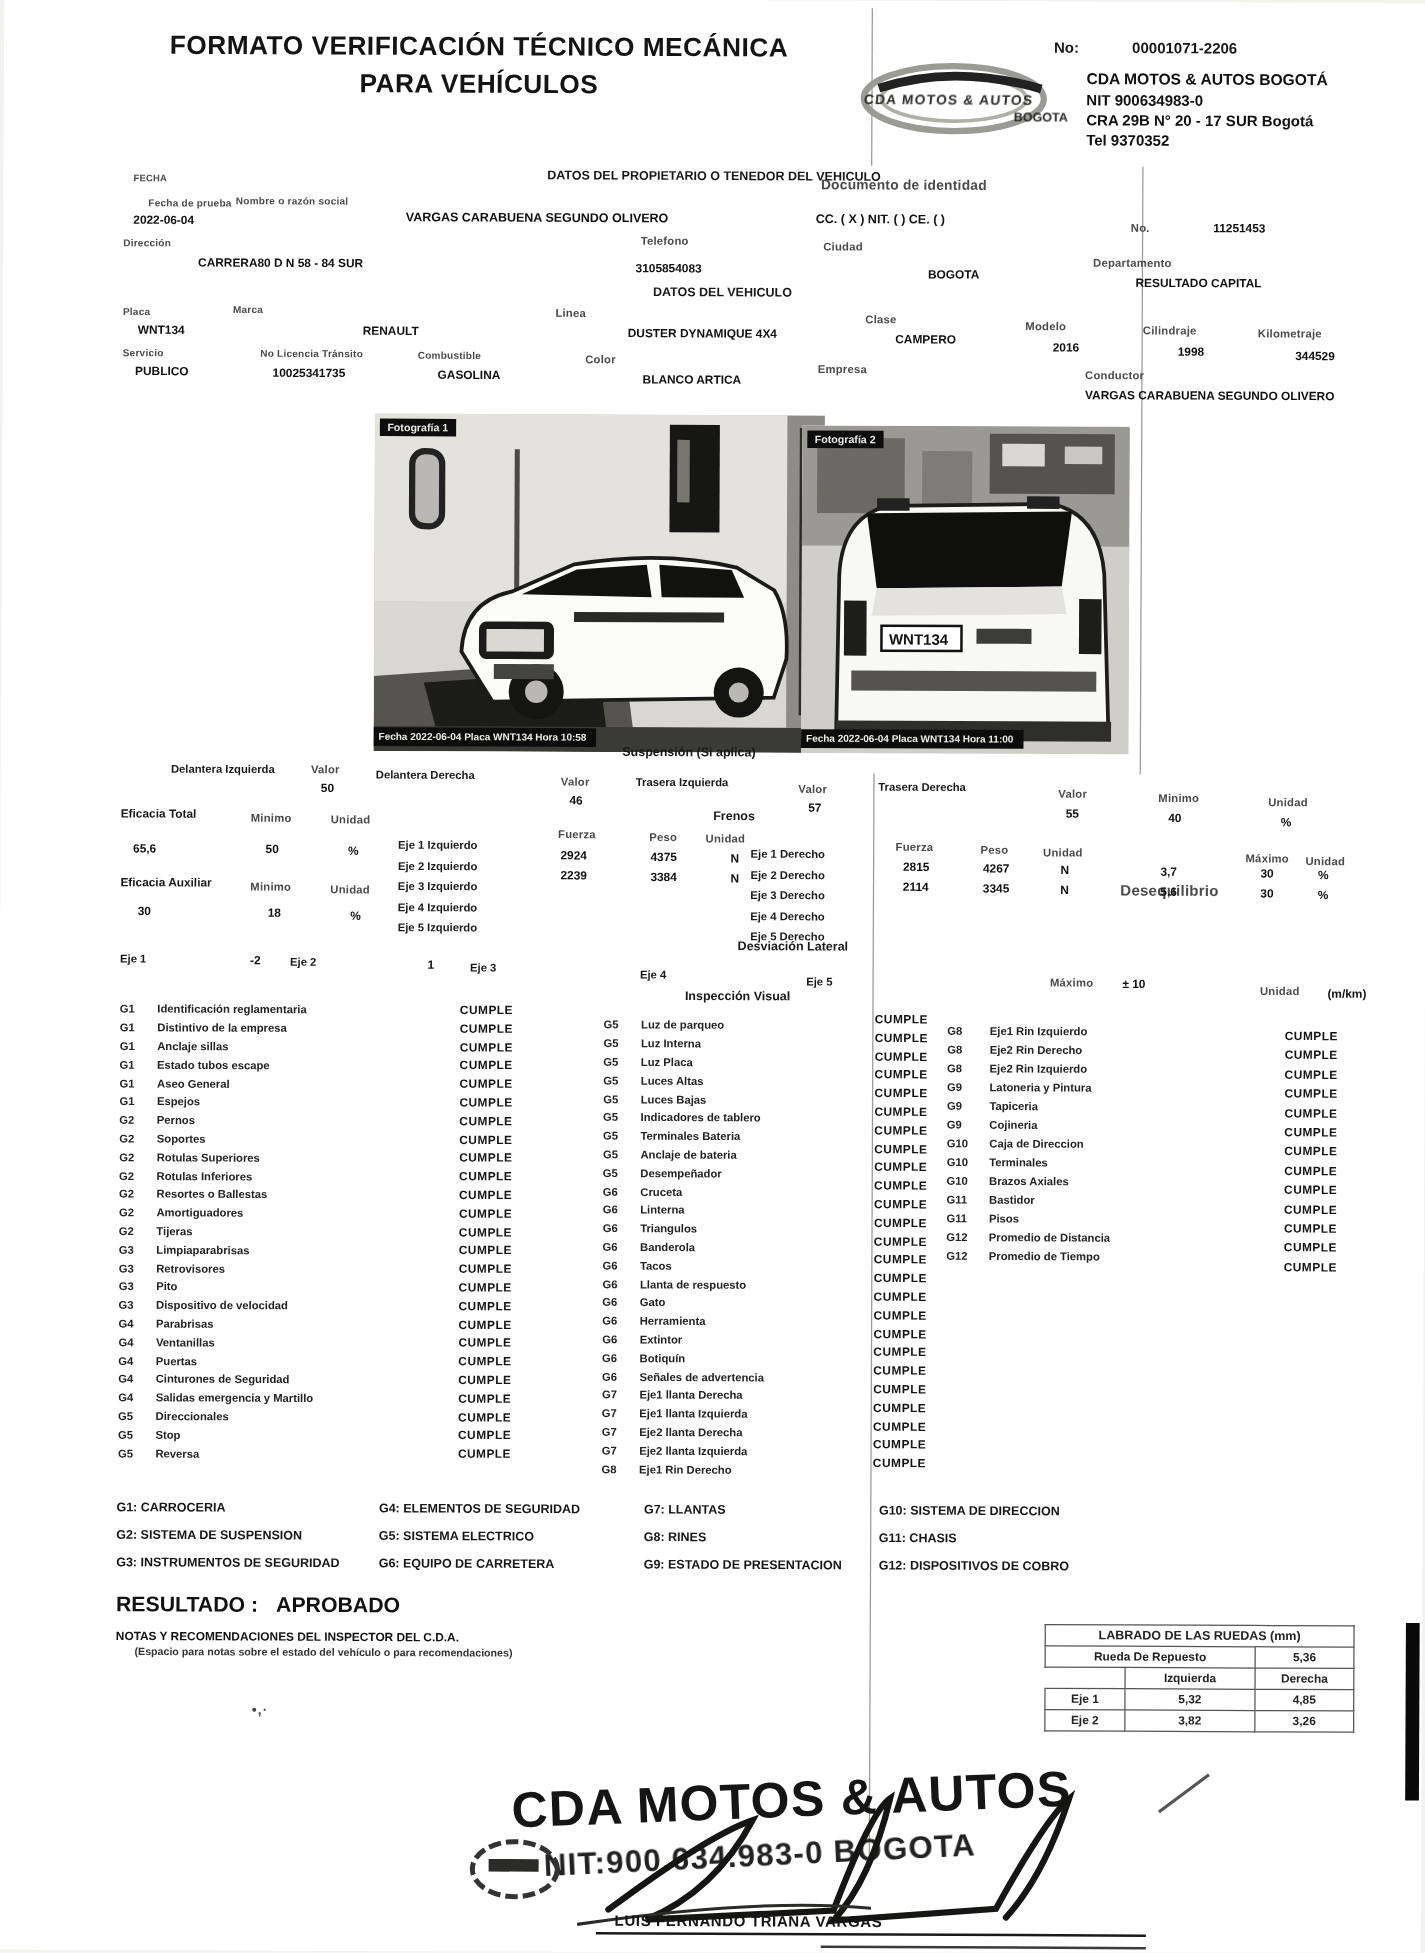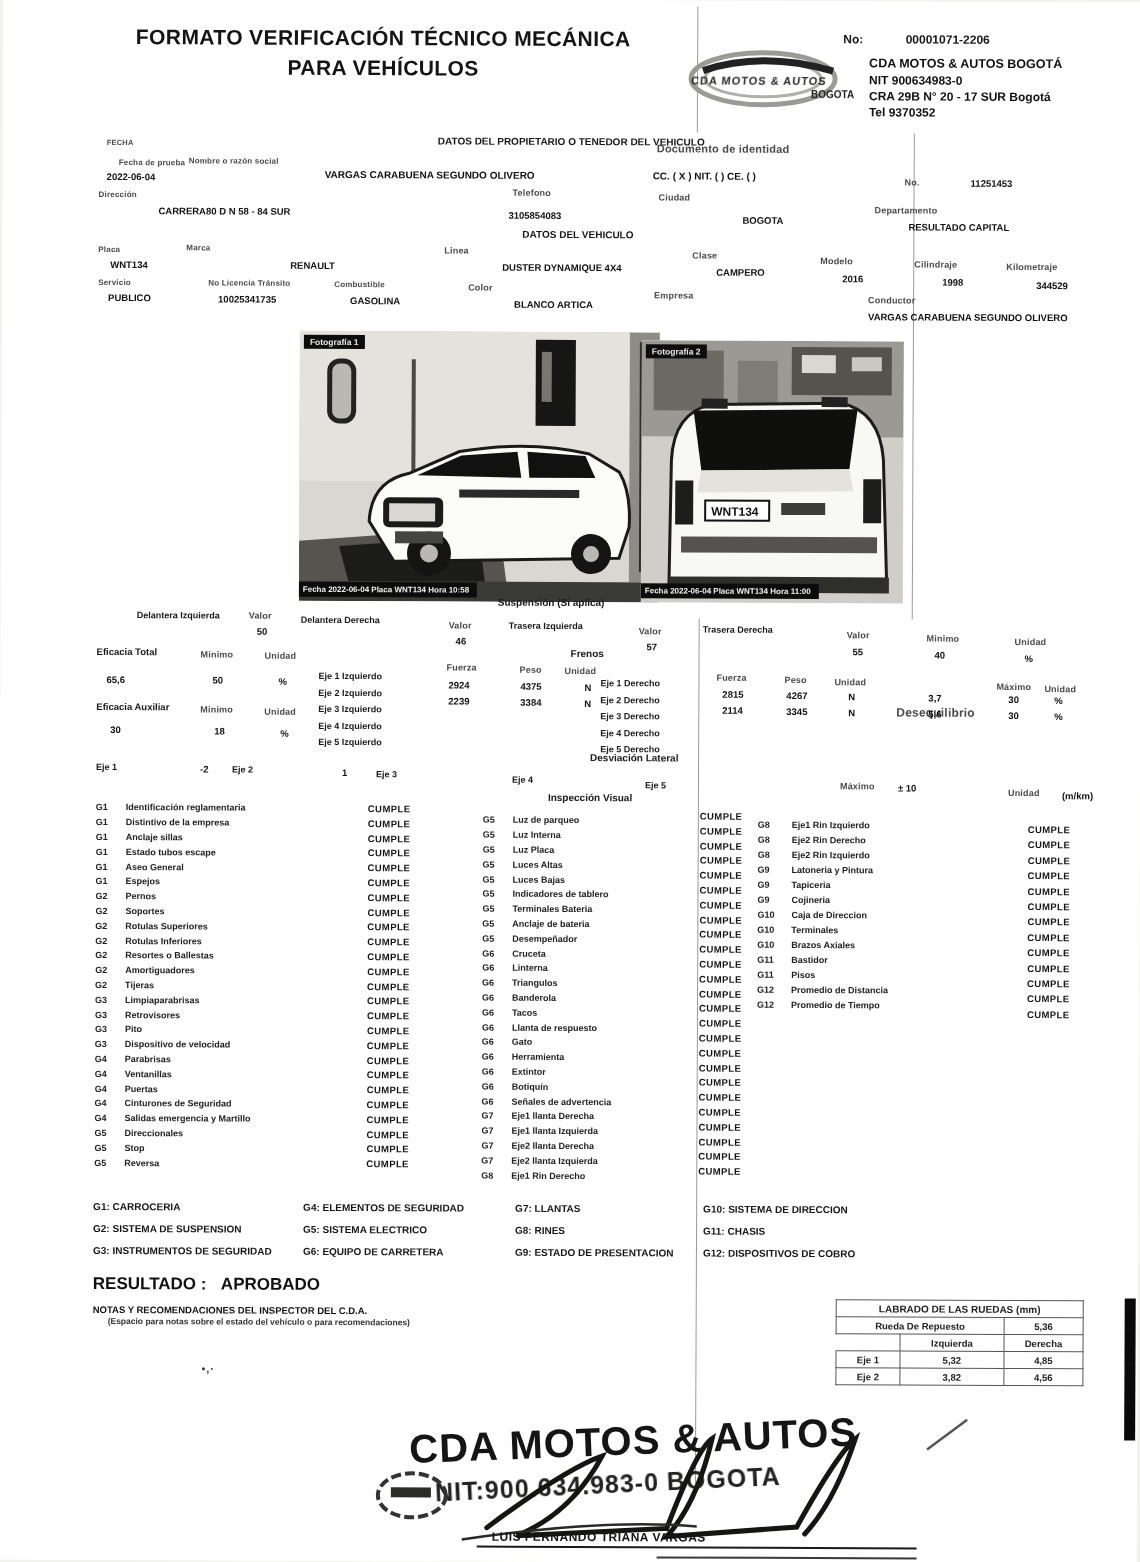--- a/index.html
+++ b/index.html
@@ -733,21 +733,21 @@
         <td>Derecha</td>
       </tr>
       <tr>
         <td>Eje 1</td>
         <td>5,32</td>
         <td>4,85</td>
       </tr>
       <tr>
         <td>Eje 2</td>
         <td>3,82</td>
-        <td>4,56</td>
+        <td>3,26</td>
       </tr>
     </tbody>
       </table>
   </div>
 
   <div class="abs stamp-big" style="left:412px;top:1418px;">CDA MOTOS &amp; AUTOS</div>
   <div class="abs stamp-nit" style="left:438px;top:1470px;filter:blur(0.3px);">NIT:900.634.983-0 BOGOTA</div>
 
   <svg class="abs" width="640" height="150" style="left:370px;top:1408px;" viewBox="0 0 640 150">
     <ellipse cx="45" cy="88" rx="34" ry="22" fill="none" stroke="#333" stroke-width="4" stroke-dasharray="10 4"></ellipse>

